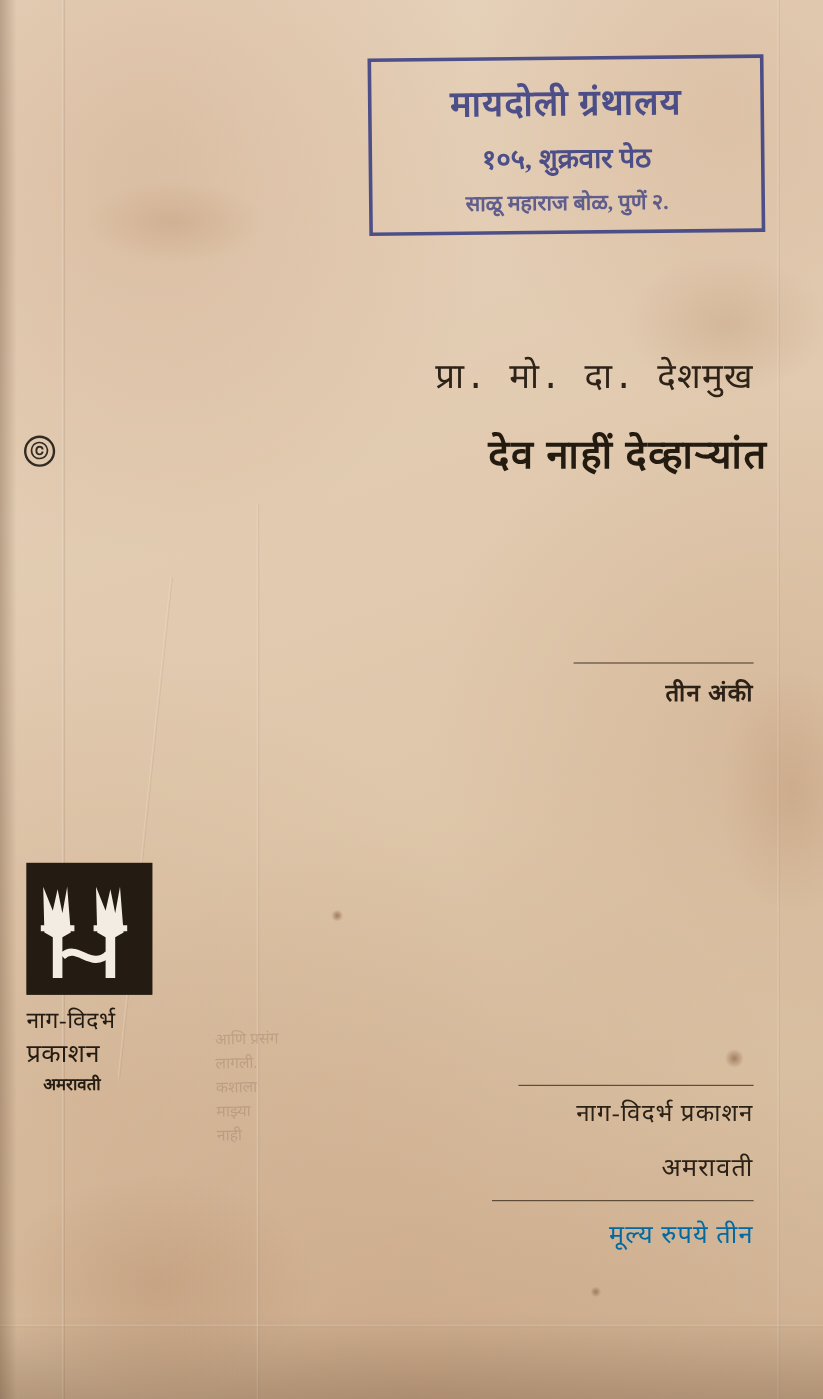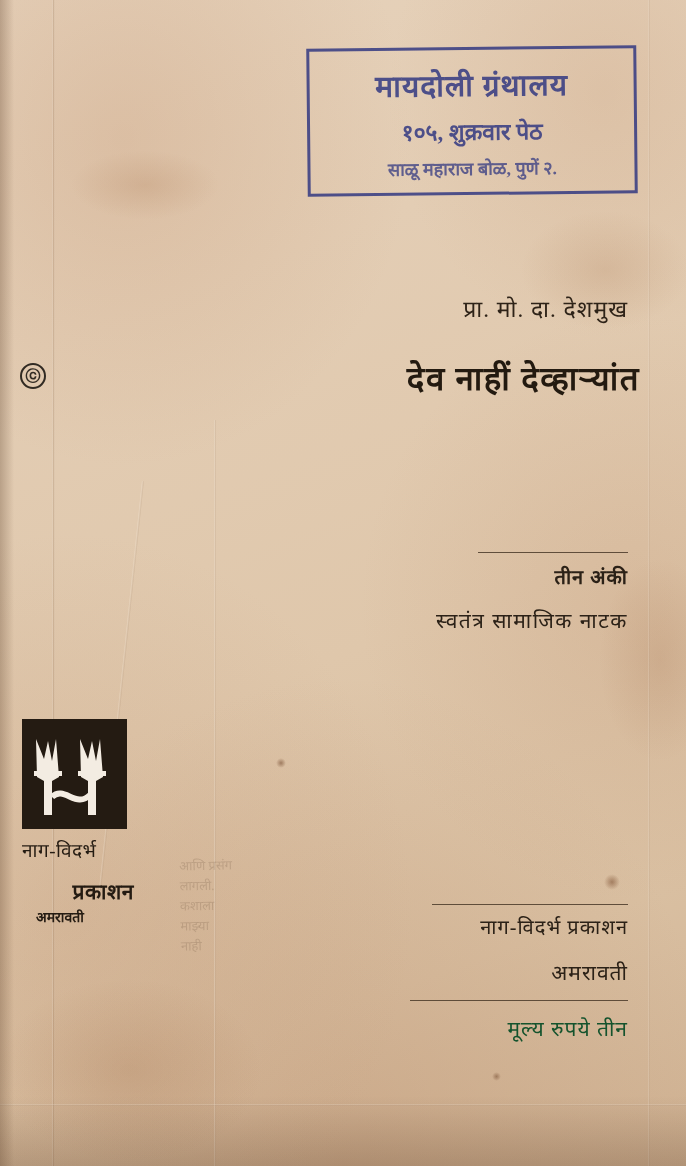--- a/index.html
+++ b/index.html
@@ -79,22 +79,22 @@
     margin-top: 9px;
     font-size: 18px;
     font-weight: bold;
     opacity: 0.88;
   }
   
   .author {
     position: absolute;
     right: 58px;
     top: 292px;
-    font-family: Liberation Serif, serif;
-    font-size: 23px;
+    font-family: Liberation Mono, monospace;
+    font-size: 29px;
     color: #2e2318;
     letter-spacing: 1px;
   }
   .title {
     position: absolute;
     right: 46px;
     top: 355px;
     font-family: "Liberation Serif", serif;
     font-size: 33px;
     font-weight: bold;
@@ -143,21 +143,21 @@
     font-size: 21px;
     color: #2b2117;
     letter-spacing: 1px;
   }
   .price {
     position: absolute;
     right: 58px;
     top: 1014px;
     font-family: "Liberation Serif", serif;
     font-size: 21px;
-    color: #14532d;
+    color: #0369a1;
     letter-spacing: 1px;
   }
   
   .logo {
     position: absolute;
     left: 22px;
     top: 719px;
     width: 112px;
   }
   .logo-mark {
@@ -169,27 +169,26 @@
   }
   .logo-name1 {
     margin-top: 8px;
     font-family: "Liberation Serif", serif;
     font-size: 19px;
     font-weight: normal;
     color: #241b12;
     letter-spacing: 0.5px;
   }
   .logo-name2 {
-    margin-top: 14px;
+    margin-top: 0;
     font-family: "Liberation Serif", serif;
     font-size: 21px;
-    font-weight: bold;
+    font-weight: normal;
     color: #241b12;
     letter-spacing: 0.5px;
-    text-align: right;
   }
   .logo-city {
     margin-top: 2px;
     margin-left: 14px;
     font-family: "Liberation Serif", serif;
     font-size: 14px;
     font-weight: bold;
     color: #241b12;
   }
   
@@ -260,21 +259,20 @@
     <div class="l3">साळू महाराज बोळ, पुणें २.</div>
   </div>
 
   <div class="edge-stamp">ⓒ</div>
 
   <div class="author">प्रा. मो. दा. देशमुख</div>
   <div class="title">देव नाहीं देव्हाऱ्यांत</div>
 
   <div class="rule" style="right:58px;top:552px;width:150px;"></div>
   <div class="subtitle1">तीन अंकी</div>
-  <div class="subtitle2">स्वतंत्र सामाजिक नाटक</div>
 
   <div class="logo">
     <div class="logo-mark">
       <svg width="105" height="110" viewBox="0 0 105 110">
         <rect x="0" y="0" width="105" height="110" fill="#241b12"></rect>
 
         <g fill="#f3ece2">
           <path d="M14 20 L22 40 L26 22 L30 42 L34 20 L37 58 L30 62 L30 96 L22 96 L22 62 L15 58 Z"></path>
           <path d="M12 52 L40 52 L40 57 L12 57 Z"></path>
         </g>

